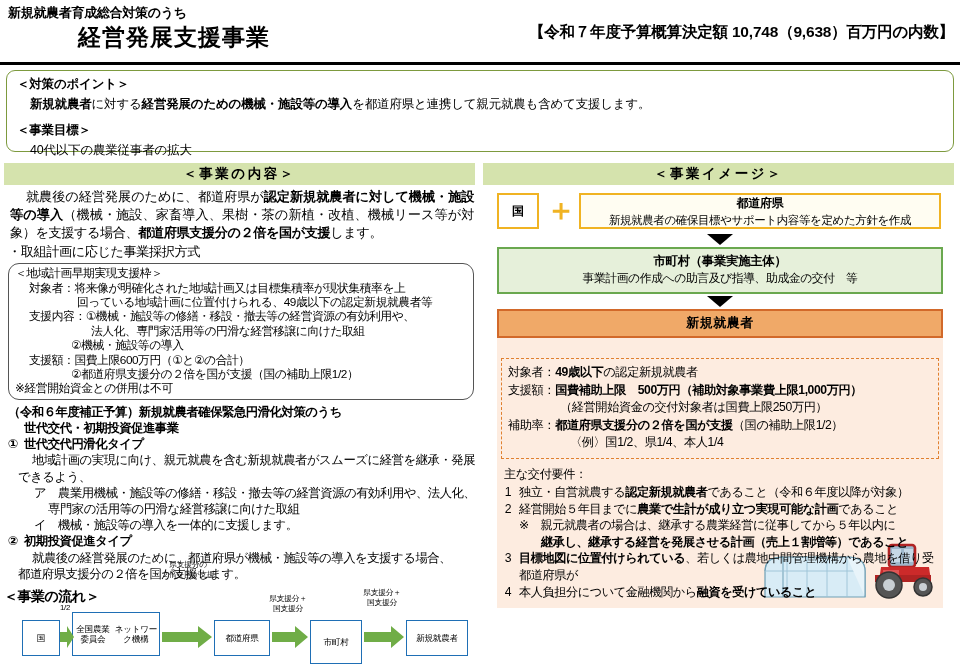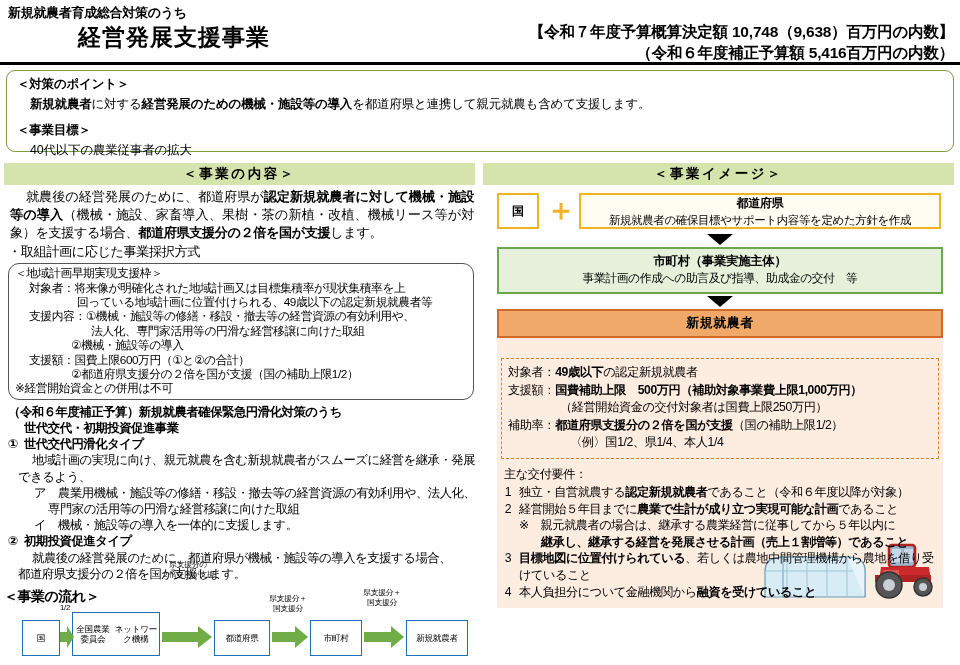--- a/index.html
+++ b/index.html
@@ -160,21 +160,20 @@
 </style>
 </head>
 <body>
 
 <div id="page">
 
   <div id="header">
     <div class="hdr-sub">新規就農者育成総合対策のうち</div>
     <div class="hdr-title">経営発展支援事業</div>
     <div class="hdr-budget1">【令和７年度予算概算決定額  10,748（9,638）百万円の内数】</div>
-    <div class="hdr-budget2">（令和６年度補正予算額  5,416百万円の内数）</div>
     <div class="hdr-rule"></div>
   </div>
 
   <div id="points-box">
     <div class="pt-head">＜対策のポイント＞</div>
     <div class="pt-body"><span class="b">新規就農者</span><span>に対する</span><span class="b">経営発展のための機械・施設等の導入</span><span>を都道府県と連携して親元就農も含めて支援します。</span></div>
     <div class="pt-head2">＜事業目標＞</div>
     <div class="pt-body2">40代以下の農業従事者の拡大</div>
   </div>
 
@@ -223,21 +222,21 @@
   <div class="flow-node" style="left:22px;  top:620px; width:38px; height:36px;">
     <span>国</span>
   </div>
   <div class="flow-node" style="left:72px;  top:612px; width:88px; height:44px; flex-direction:row;">
     <span>全国農業委員会</span>
     <span>ネットワーク機構</span>
   </div>
   <div class="flow-node" style="left:214px; top:620px; width:56px; height:36px;">
     <span>都道府県</span>
   </div>
-  <div class="flow-node" style="left:310px; top:620px; width:52px; height:36px;">
+  <div class="flow-node" style="left:310px; top:620px; width:52px; height:44px;">
     <span>市町村</span>
   </div>
   <div class="flow-node" style="left:406px; top:620px; width:62px; height:36px;">
     <span>新規就農者</span>
   </div>
 
   <svg class="flow-arrow" style="left:60px; top:626px;" width="14" height="22" viewBox="0 0 14 22">
     <polygon points="0,6 7,6 7,0 14,11 7,22 7,16 0,16" fill="#70ad47"></polygon>
   </svg>
   <svg class="flow-arrow" style="left:162px; top:626px;" width="50" height="22" viewBox="0 0 50 22">
@@ -339,21 +338,21 @@
       </div>
       <div class="req-row req-sub2">
         <div class="req-txt b">継承し、継承する経営を発展させる計画（売上１割増等）であること</div>
       </div>
 
       <div class="req-row">
         <div class="req-num">3</div>
         <div class="req-txt"><span class="b">目標地図に位置付けられている</span><span>、若しくは農地中間管理機構から農地を借り受</span></div>
       </div>
       <div class="req-row req-sub">
-        <div class="req-txt">けていること</div>
+        <div class="req-txt">都道府県が</div>
       </div>
 
       <div class="req-row">
         <div class="req-num">4</div>
         <div class="req-txt"><span>本人負担分について金融機関から</span><span class="b">融資を受けていること</span></div>
       </div>
 
     </div>
   </div>
 

